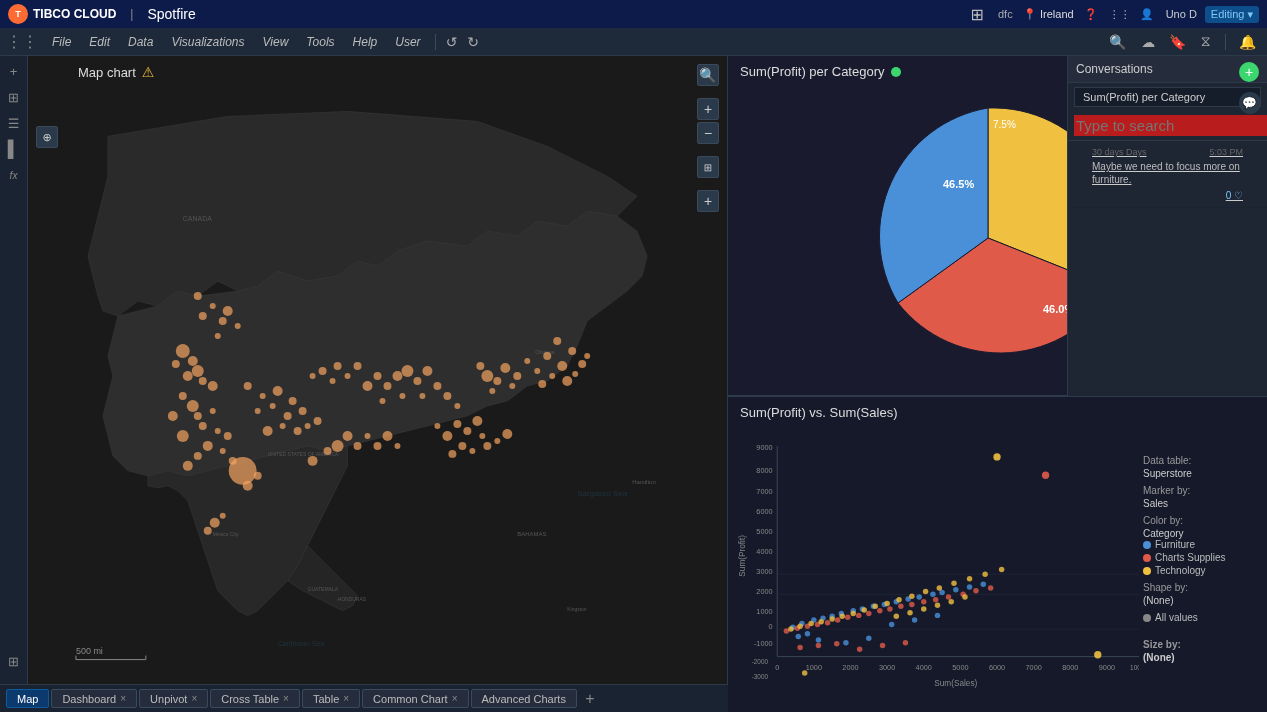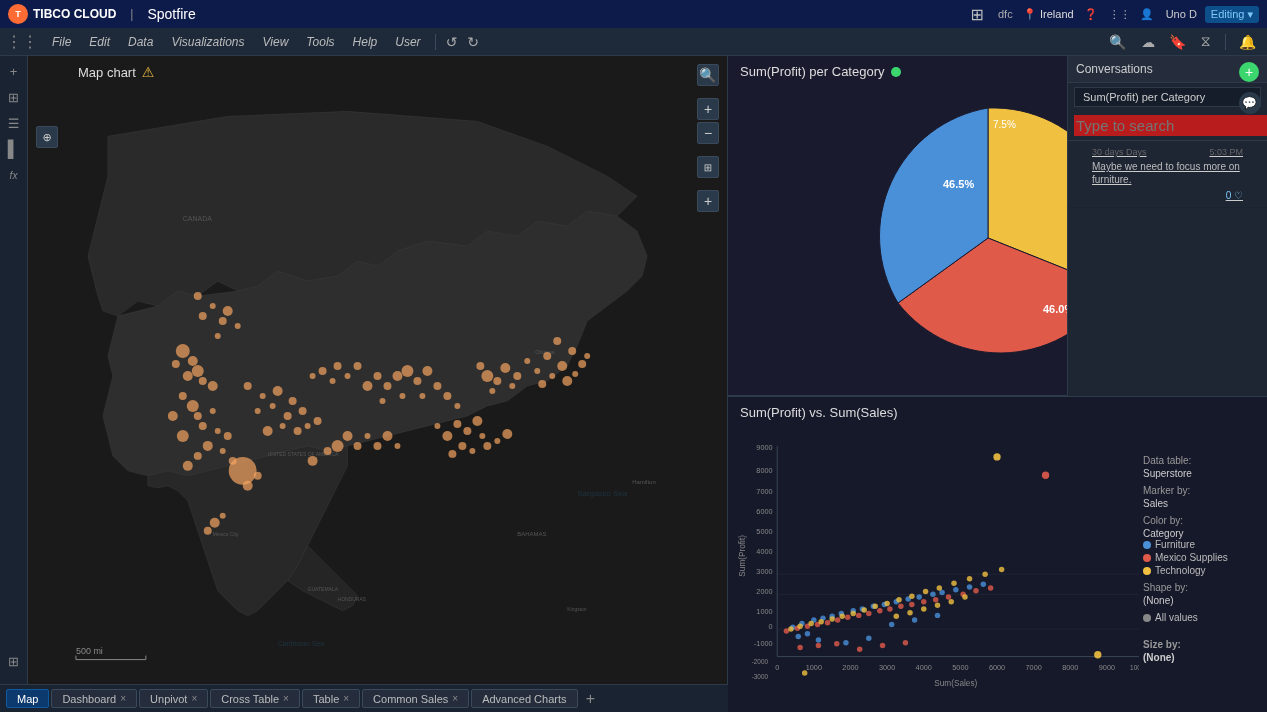--- a/index.html
+++ b/index.html
@@ -745,21 +745,21 @@
           </div>
           <div style="margin-bottom:6px;">
             <div class="legend-title">Color by:</div>
             <div style="color:#ccc;font-size:10px;">Category</div>
             <div class="legend-item">
               <div class="legend-dot" style="background:#4a90d9;"></div>
               <span>Furniture</span>
             </div>
             <div class="legend-item">
               <div class="legend-dot" style="background:#e05a4a;"></div>
-              <span>Mexico Supplies</span>
+              <span>Charts Supplies</span>
             </div>
             <div class="legend-item">
               <div class="legend-dot" style="background:#f0c040;"></div>
               <span>Technology</span>
             </div>
           </div>
           <div style="margin-bottom:6px;">
             <div class="legend-title">Shape by:</div>
             <div style="color:#ccc;font-size:10px;">(None)</div>
           </div>
@@ -792,20 +792,20 @@
   </div>
   <div class="tab">
     <span>Cross Table</span>
     <span class="tab-close">×</span>
   </div>
   <div class="tab">
     <span>Table</span>
     <span class="tab-close">×</span>
   </div>
   <div class="tab">
-    <span>Common Sales</span>
+    <span>Common Chart</span>
     <span class="tab-close">×</span>
   </div>
   <div class="tab">
     <span>Advanced Charts</span>
   </div>
   <div class="tab-add">+</div>
 </div>
 
 </body></html>

